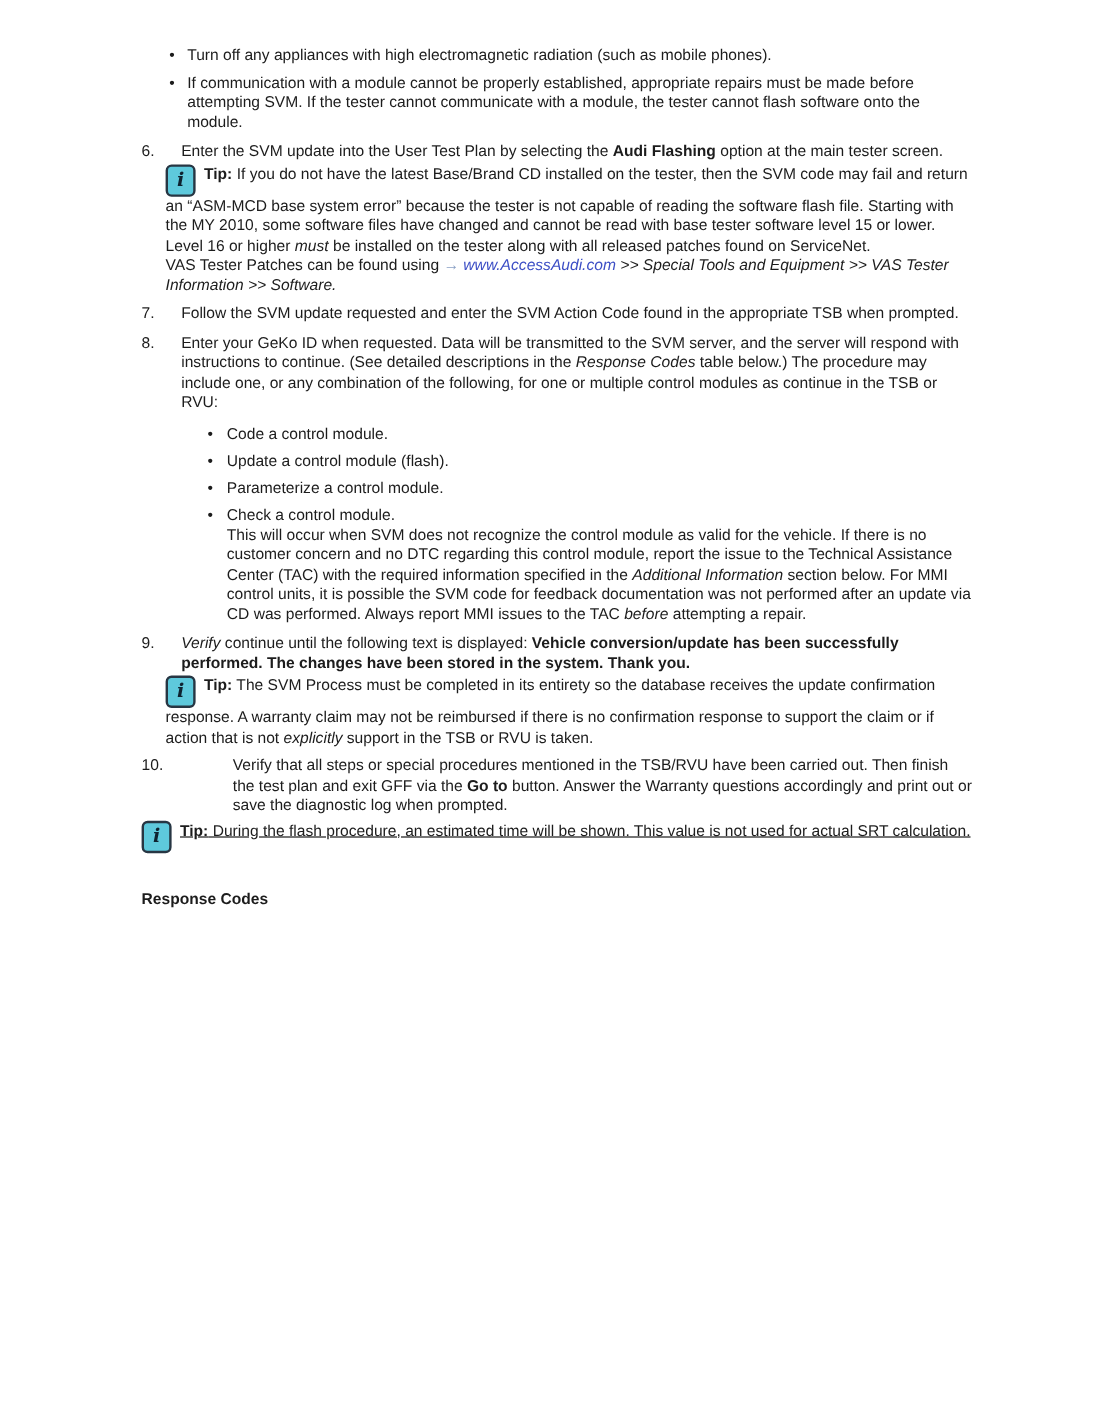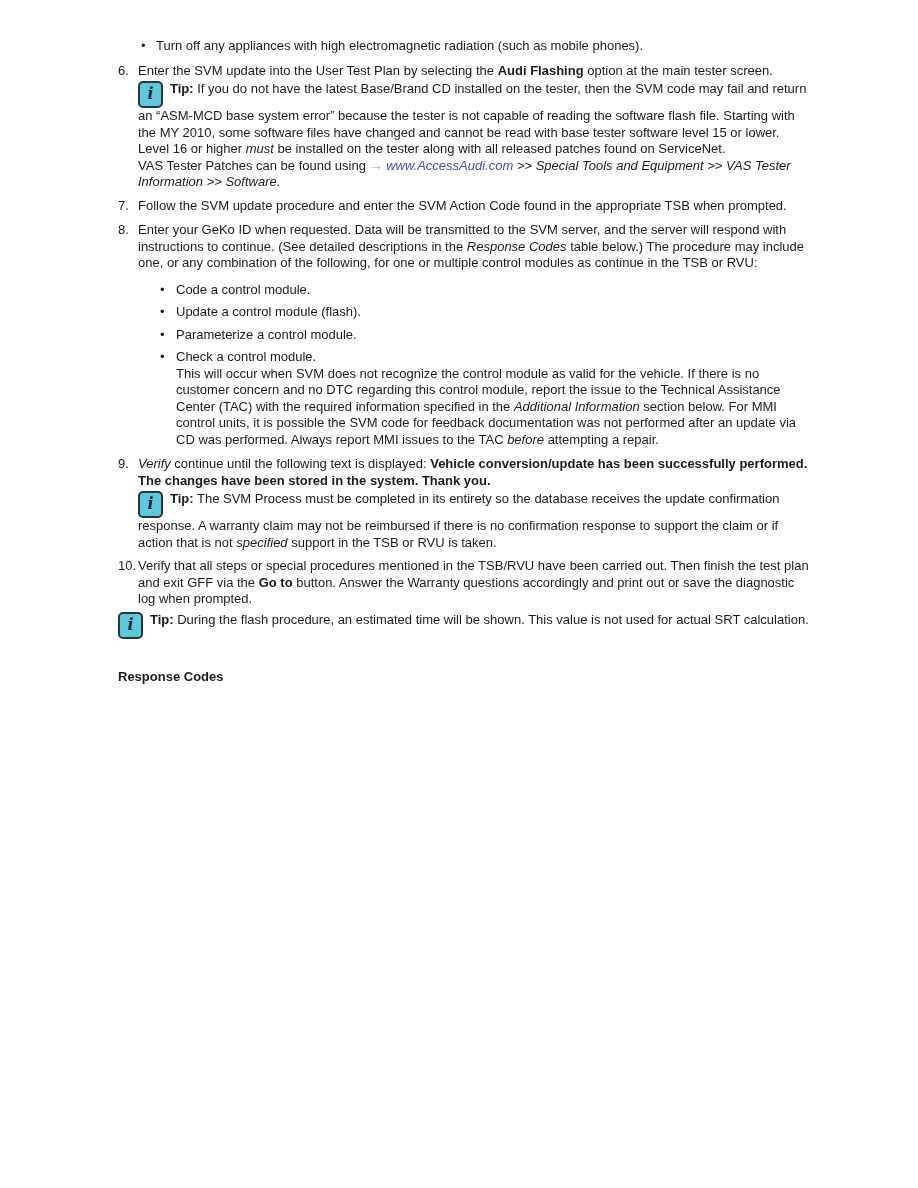--- a/index.html
+++ b/index.html
@@ -59,21 +59,21 @@
   ul.sub-bullets > li + li { margin-top: 6px; }
 
   .step {
     display: flex;
     margin-top: 8px;
   }
   .step .num {
     flex: 0 0 20px;
     width: 20px;
   }
-  .step .body { flex: 1; }
+  .step .body { flex: 1; margin-left: 13px; }
 
   .tip {
     margin-top: 2px;
   }
   .tip.indented { margin-left: 20px; }
 
   .tip-icon {
     display: inline-flex;
     align-items: center;
     justify-content: center;
@@ -108,39 +108,42 @@
 </head>
 <body>
 
 <div class="page">
   <div class="content">
 
     <ul class="bullets">
       <li>
         <span>Turn off any appliances with high electromagnetic radiation (such as mobile phones).</span>
       </li>
+      <li>
+        <span>If communication with a module cannot be properly established, appropriate repairs must be made before attempting SVM. If the tester cannot communicate with a module, the tester cannot flash software onto the module.</span>
+      </li>
     </ul>
 
     <div class="step">
       <span class="num">6.</span>
       <div class="body">
         <span>Enter the SVM update into the User Test Plan by selecting the </span><b>Audi Flashing</b><span> option at the main tester screen.</span>
       </div>
     </div>
 
     <div class="tip indented">
       <span class="tip-icon">i</span><b>Tip:</b><span> If you do not have the latest Base/Brand CD installed on the tester, then the SVM code may fail and return an “ASM-MCD base system error” because the tester is not capable of reading the software flash file. Starting with the MY 2010, some software files have changed and cannot be read with base tester software level 15 or lower. Level 16 or higher </span><i>must</i><span> be installed on the tester along with all released patches found on ServiceNet.</span>
       <br>
       <span>VAS Tester Patches can be found using </span><span class="arrow">→ </span><a class="link">www.AccessAudi.com</a><i> &gt;&gt; Special Tools and Equipment &gt;&gt; VAS Tester Information &gt;&gt; Software.</i>
     </div>
 
     <div class="step" style="margin-top:7px;">
       <span class="num">7.</span>
       <div class="body">
-        <span>Follow the SVM update procedure and enter the SVM Action Code found in the appropriate TSB when prompted.</span>
+        <span>Follow the SVM update requested and enter the SVM Action Code found in the appropriate TSB when prompted.</span>
       </div>
     </div>
 
     <div class="step">
       <span class="num">8.</span>
       <div class="body">
         <span>Enter your GeKo ID when requested. Data will be transmitted to the SVM server, and the server will respond with instructions to continue. (See detailed descriptions in the </span><i>Response Codes</i><span> table below.) The procedure may include one, or any combination of the following, for one or multiple control modules as continue in the TSB or RVU:</span>
         <ul class="sub-bullets">
           <li>
             <span>Code a control module.</span>
@@ -161,30 +164,30 @@
     </div>
 
     <div class="step">
       <span class="num">9.</span>
       <div class="body">
         <i>Verify</i><span> continue until the following text is displayed: </span><b>Vehicle conversion/update has been successfully performed. The changes have been stored in the system. Thank you.</b>
       </div>
     </div>
 
     <div class="tip indented">
-      <span class="tip-icon">i</span><b>Tip:</b><span> The SVM Process must be completed in its entirety so the database receives the update confirmation response. A warranty claim may not be reimbursed if there is no confirmation response to support the claim or if action that is not </span><i>specified</i><span> support in the TSB or RVU is taken.</span>
+      <span class="tip-icon">i</span><b>Tip:</b><span> The SVM Process must be completed in its entirety so the database receives the update confirmation response. A warranty claim may not be reimbursed if there is no confirmation response to support the claim or if action that is not </span><i>explicitly</i><span> support in the TSB or RVU is taken.</span>
     </div>
 
-    <div class="step" style="margin-top:7px;">
+    <div class="step" style="margin-top:7px;gap:43px;">
       <span class="num">10.</span>
       <div class="body">
         <span>Verify that all steps or special procedures mentioned in the TSB/RVU have been carried out. Then finish the test plan and exit GFF via the </span><b>Go to</b><span> button. Answer the Warranty questions accordingly and print out or save the diagnostic log when prompted.</span>
       </div>
     </div>
 
-    <div class="tip" style="margin-top:4px;">
+    <div class="tip" style="margin-top:4px;text-decoration:underline;">
       <span class="tip-icon">i</span><b>Tip:</b><span> During the flash procedure, an estimated time will be shown. This value is not used for actual SRT calculation.</span>
     </div>
 
     <div class="section-heading">Response Codes</div>
 
   </div>
 </div>
 
 </body></html>

